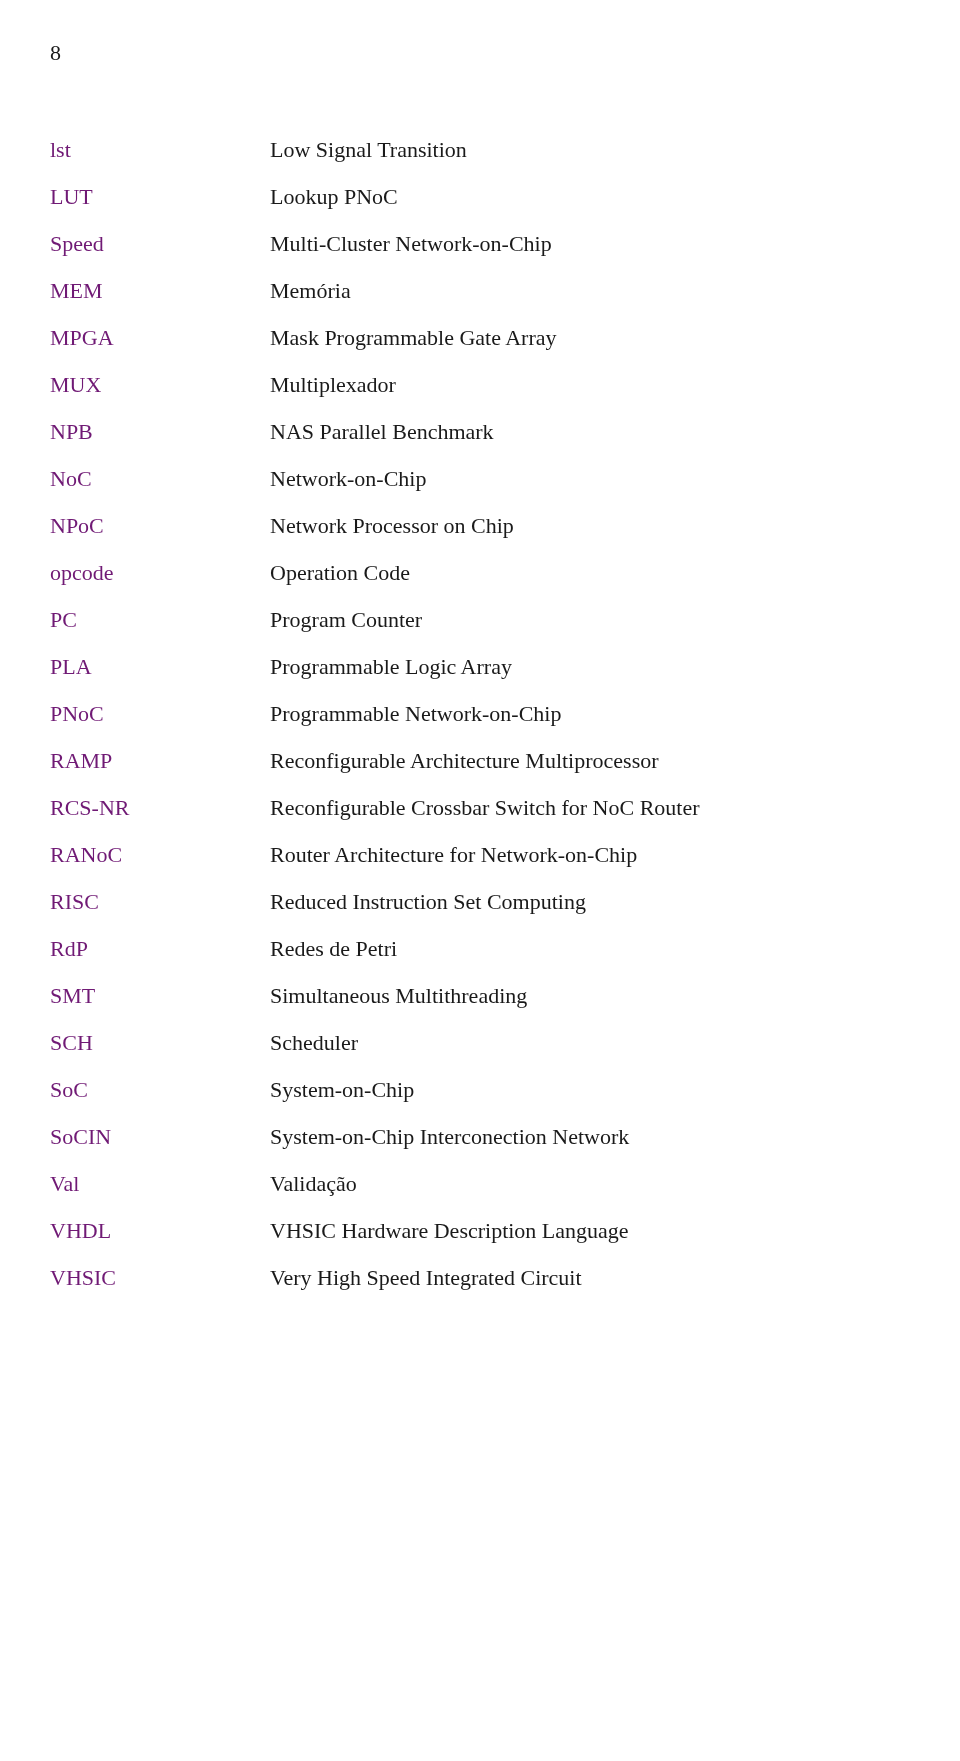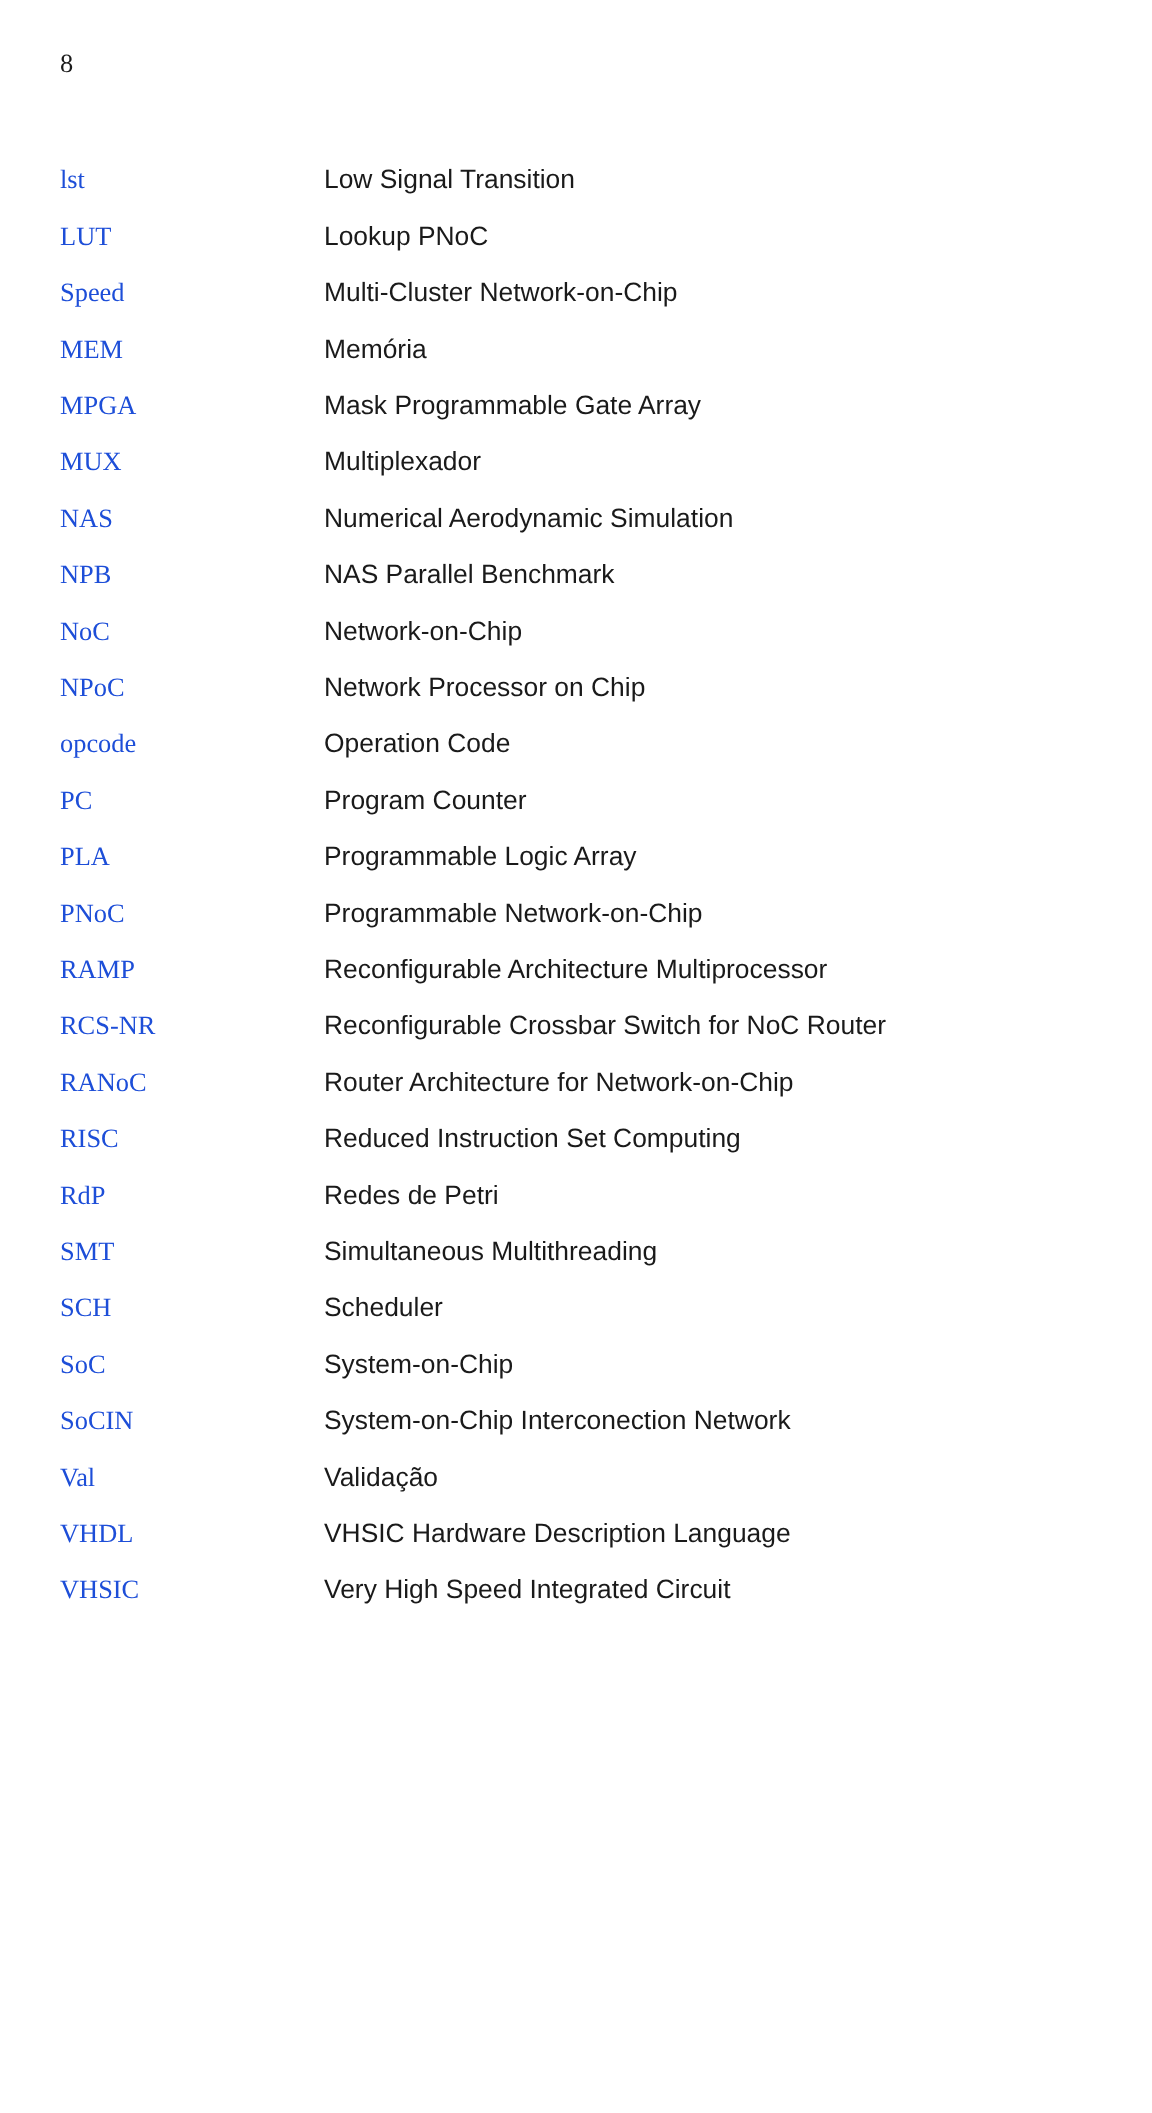--- a/index.html
+++ b/index.html
@@ -32,26 +32,26 @@
     .acronym-table tr td {
       padding: 7px 0;
       vertical-align: top;
       line-height: 1.5;
     }
 
     .acronym-table tr td:first-child {
       width: 220px;
       font-family: Georgia, serif;
       font-size: 22px;
-      color: #1d4ed8;
+      color: #701a75;
       padding-right: 20px;
     }
 
     .acronym-table tr td:last-child {
-      font-family: Liberation Sans, sans-serif;
+      font-family: Liberation Serif, serif;
       font-size: 22px;
       color: #1a1a1a;
     }
   </style>
 </head>
 <body>
 
 <div class="page-number">8</div>
 
 <table class="acronym-table">
@@ -72,24 +72,20 @@
         <td>MEM</td>
         <td>Memória</td>
       </tr>
       <tr>
         <td>MPGA</td>
         <td>Mask Programmable Gate Array</td>
       </tr>
       <tr>
         <td>MUX</td>
         <td>Multiplexador</td>
-      </tr>
-      <tr>
-        <td>NAS</td>
-        <td>Numerical Aerodynamic Simulation</td>
       </tr>
       <tr>
         <td>NPB</td>
         <td>NAS Parallel Benchmark</td>
       </tr>
       <tr>
         <td>NoC</td>
         <td>Network-on-Chip</td>
       </tr>
       <tr>

